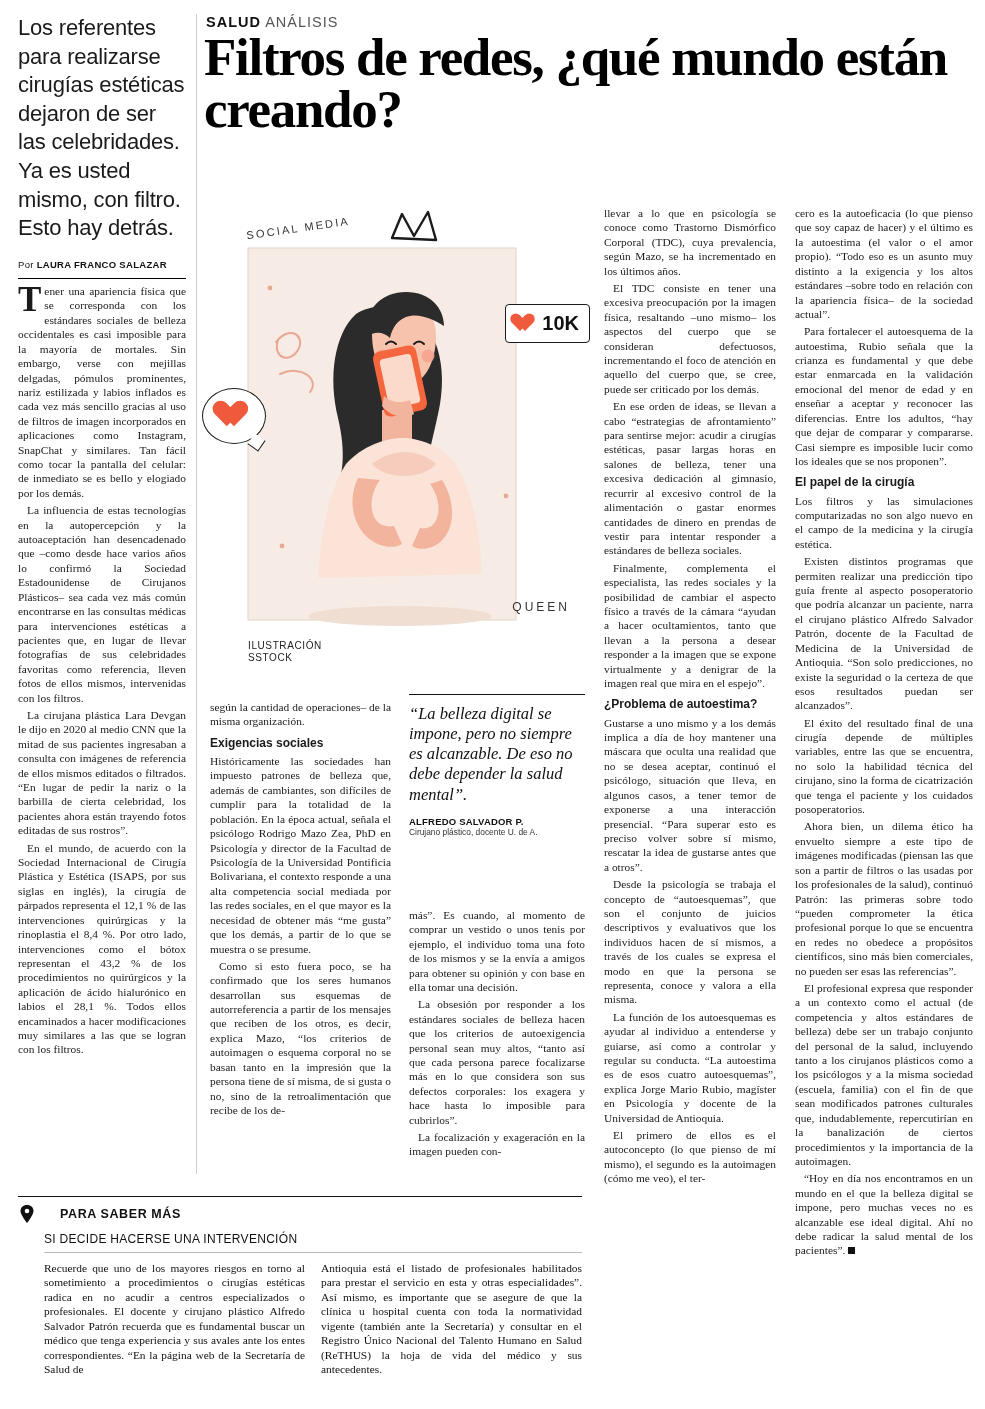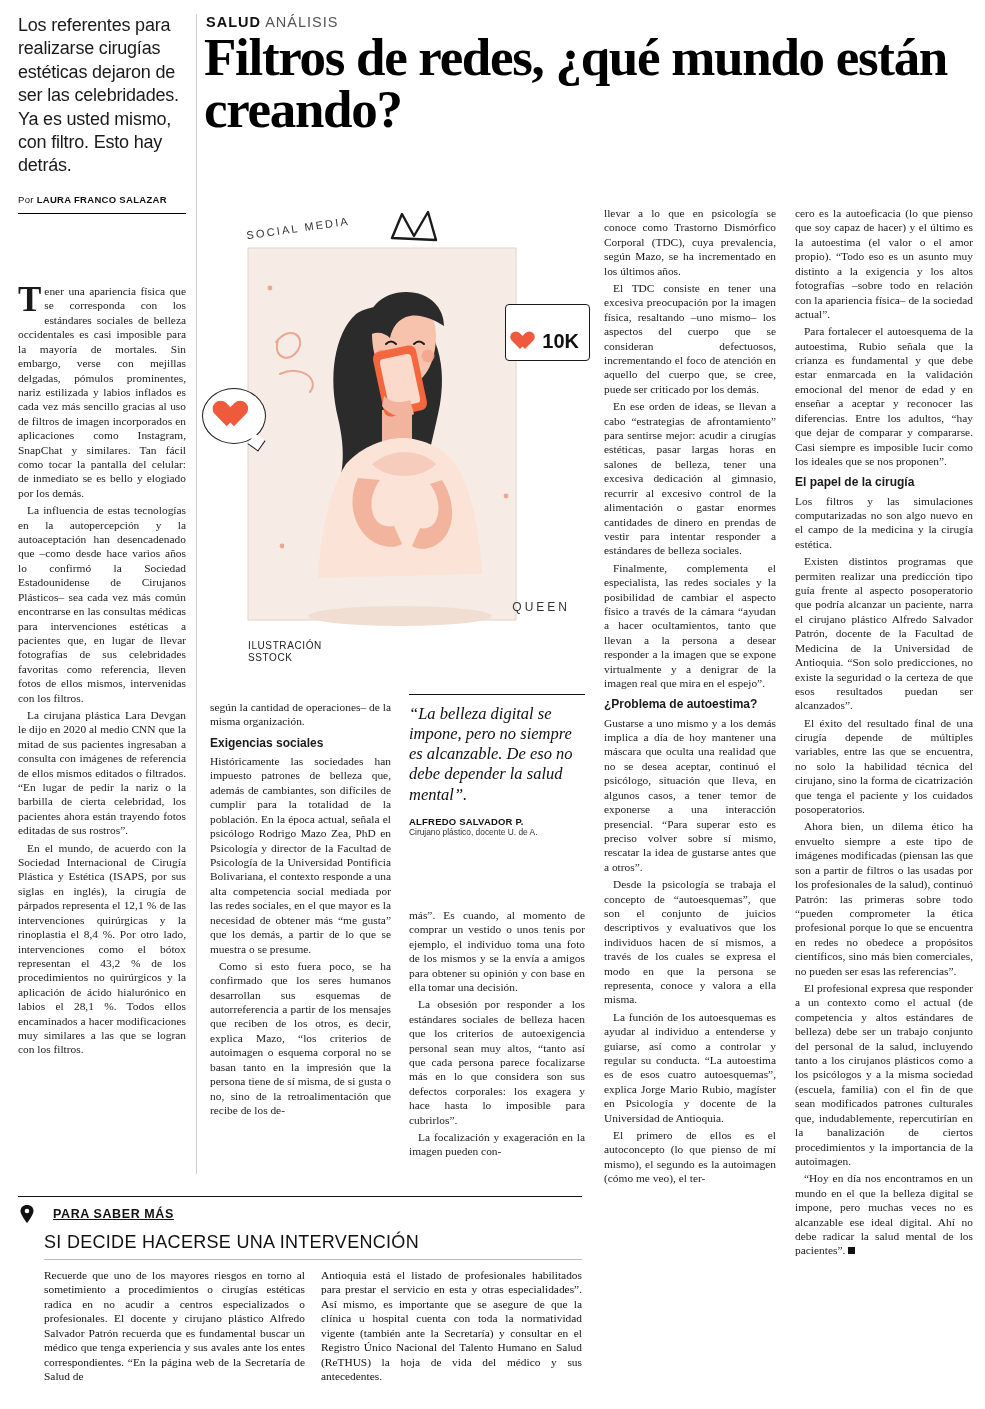--- a/index.html
+++ b/index.html
@@ -25,21 +25,21 @@
 
   
   .left-rail {
     position: absolute;
     left: 18px;
     top: 14px;
     width: 168px;
   }
   .standfirst {
     font-family: "Liberation Sans", sans-serif;
-    font-size: 18px;
+    font-size: 22px;
     line-height: 1.30;
     color: #1a1a1a;
     font-weight: 400;
     letter-spacing: -0.2px;
   }
   .byline {
     margin-top: 16px;
     font-family: "Liberation Sans", sans-serif;
     font-size: 9.5px;
     letter-spacing: 0.3px;
@@ -157,21 +157,21 @@
     letter-spacing: 3px;
     color: #333;
   }
   .likes-box {
     position: absolute;
     right: -6px;
     top: 108px;
     background: #fff;
     border: 1.6px solid #1b1b1b;
     border-radius: 4px;
-    padding: 25px 10px 7px 8px;
+    padding: 7px 10px 7px 8px;
     display: flex;
     align-items: center;
     gap: 6px;
   }
   .likes-box .count {
     font-family: "Liberation Sans", sans-serif;
     font-weight: bold;
     font-size: 20px;
     color: #111;
   }
@@ -233,32 +233,31 @@
   }
 
   
   .savermas {
     position: absolute;
     left: 18px;
     top: 1196px;
     width: 564px;
   }
   .savermas .hdr {
-    display: flex; align-items: center; gap: 17px;
+    display: flex; align-items: center; gap: 24px;
     border-top: 1.6px solid #111;
     padding-top: 7px;
-    text-decoration: underline;
   }
   .savermas .hdr .label {
     font-family: "Liberation Sans", sans-serif;
     font-weight: bold; font-size: 12.5px; letter-spacing: 0.6px;
   }
   .savermas .sub {
     font-family: "Liberation Sans", sans-serif;
-    font-size: 18px;
+    font-size: 12px;
     letter-spacing: 0.3px;
     margin: 8px 0 6px 26px;
     color: #111;
   }
   .savermas .divider { border-top: 1px solid #bbb; margin: 2px 0 8px 26px;}
   .savermas .cols {
     margin-left: 26px;
     display: flex; gap: 16px;
   }
   .savermas .cols .c {
@@ -398,21 +397,21 @@
     <p>En ese orden de ideas, se llevan a cabo “estrategias de afrontamiento” para sentirse mejor: acudir a cirugías estéticas, pasar largas horas en salones de belleza, tener una excesiva dedicación al gimnasio, recurrir al excesivo control de la alimentación o gastar enormes cantidades de dinero en prendas de vestir para intentar responder a estándares de belleza sociales.</p>
     <p>Finalmente, complementa el especialista, las redes sociales y la posibilidad de cambiar el aspecto físico a través de la cámara “ayudan a hacer ocultamientos, tanto que llevan a la persona a desear responder a la imagen que se expone virtualmente y a denigrar de la imagen real que mira en el espejo”.</p>
     <h4>¿Problema de autoestima?</h4>
     <p class="noind">Gustarse a uno mismo y a los demás implica a día de hoy mantener una máscara que oculta una realidad que no se desea aceptar, continuó el psicólogo, situación que lleva, en algunos casos, a tener temor de exponerse a una interacción presencial. “Para superar esto es preciso volver sobre sí mismo, rescatar la idea de gustarse antes que a otros”.</p>
     <p>Desde la psicología se trabaja el concepto de “autoesquemas”, que son el conjunto de juicios descriptivos y evaluativos que los individuos hacen de sí mismos, a través de los cuales se expresa el modo en que la persona se representa, conoce y valora a ella misma.</p>
     <p>La función de los autoesquemas es ayudar al individuo a entenderse y guiarse, así como a controlar y regular su conducta. “La autoestima es de esos cuatro autoesquemas”, explica Jorge Mario Rubio, magíster en Psicología y docente de la Universidad de Antioquia.</p>
     <p>El primero de ellos es el autoconcepto (lo que pienso de mí mismo), el segundo es la autoimagen (cómo me veo), el ter-</p>
   </div>
 
   <div class="col" id="col5">
-    <p class="noind">cero es la autoeficacia (lo que pienso que soy capaz de hacer) y el último es la autoestima (el valor o el amor propio). “Todo eso es un asunto muy distinto a la exigencia y los altos fotografías –sobre todo en relación con la apariencia física– de la sociedad actual”.</p>
+    <p class="noind">cero es la autoeficacia (lo que pienso que soy capaz de hacer) y el último es la autoestima (el valor o el amor propio). “Todo eso es un asunto muy distinto a la exigencia y los altos estándares –sobre todo en relación con la apariencia física– de la sociedad actual”.</p>
     <p>Para fortalecer el autoesquema de la autoestima, Rubio señala que la crianza es fundamental y que debe estar enmarcada en la validación emocional del menor de edad y en enseñar a aceptar y reconocer las diferencias. Entre los adultos, “hay que dejar de comparar y compararse. Casi siempre es imposible lucir como los ideales que se nos proponen”.</p>
     <h4>El papel de la cirugía</h4>
     <p class="noind">Los filtros y las simulaciones computarizadas no son algo nuevo en el campo de la medicina y la cirugía estética.</p>
     <p>Existen distintos programas que permiten realizar una predicción tipo guía frente al aspecto posoperatorio que podría alcanzar un paciente, narra el cirujano plástico Alfredo Salvador Patrón, docente de la Facultad de Medicina de la Universidad de Antioquia. “Son solo predicciones, no existe la seguridad o la certeza de que esos resultados puedan ser alcanzados”.</p>
     <p>El éxito del resultado final de una cirugía depende de múltiples variables, entre las que se encuentra, no solo la habilidad técnica del cirujano, sino la forma de cicatrización que tenga el paciente y los cuidados posoperatorios.</p>
     <p>Ahora bien, un dilema ético ha envuelto siempre a este tipo de imágenes modificadas (piensan las que son a partir de filtros o las usadas por los profesionales de la salud), continuó Patrón: las primeras sobre todo “pueden comprometer la ética profesional porque lo que se encuentra en redes no obedece a propósitos científicos, sino más bien comerciales, no pueden ser esas las referencias”.</p>
     <p>El profesional expresa que responder a un contexto como el actual (de competencia y altos estándares de belleza) debe ser un trabajo conjunto del personal de la salud, incluyendo tanto a los cirujanos plásticos como a los psicólogos y a la misma sociedad (escuela, familia) con el fin de que sean modificados patrones culturales que, indudablemente, repercutirían en la banalización de ciertos procedimientos y la importancia de la autoimagen.</p>
     <p><span>“Hoy en día nos encontramos en un mundo en el que la belleza digital se impone, pero muchas veces no es alcanzable ese ideal digital. Ahí no debe radicar la salud mental de los pacientes”.</span><span class="endmark"></span></p>
   </div>
 

